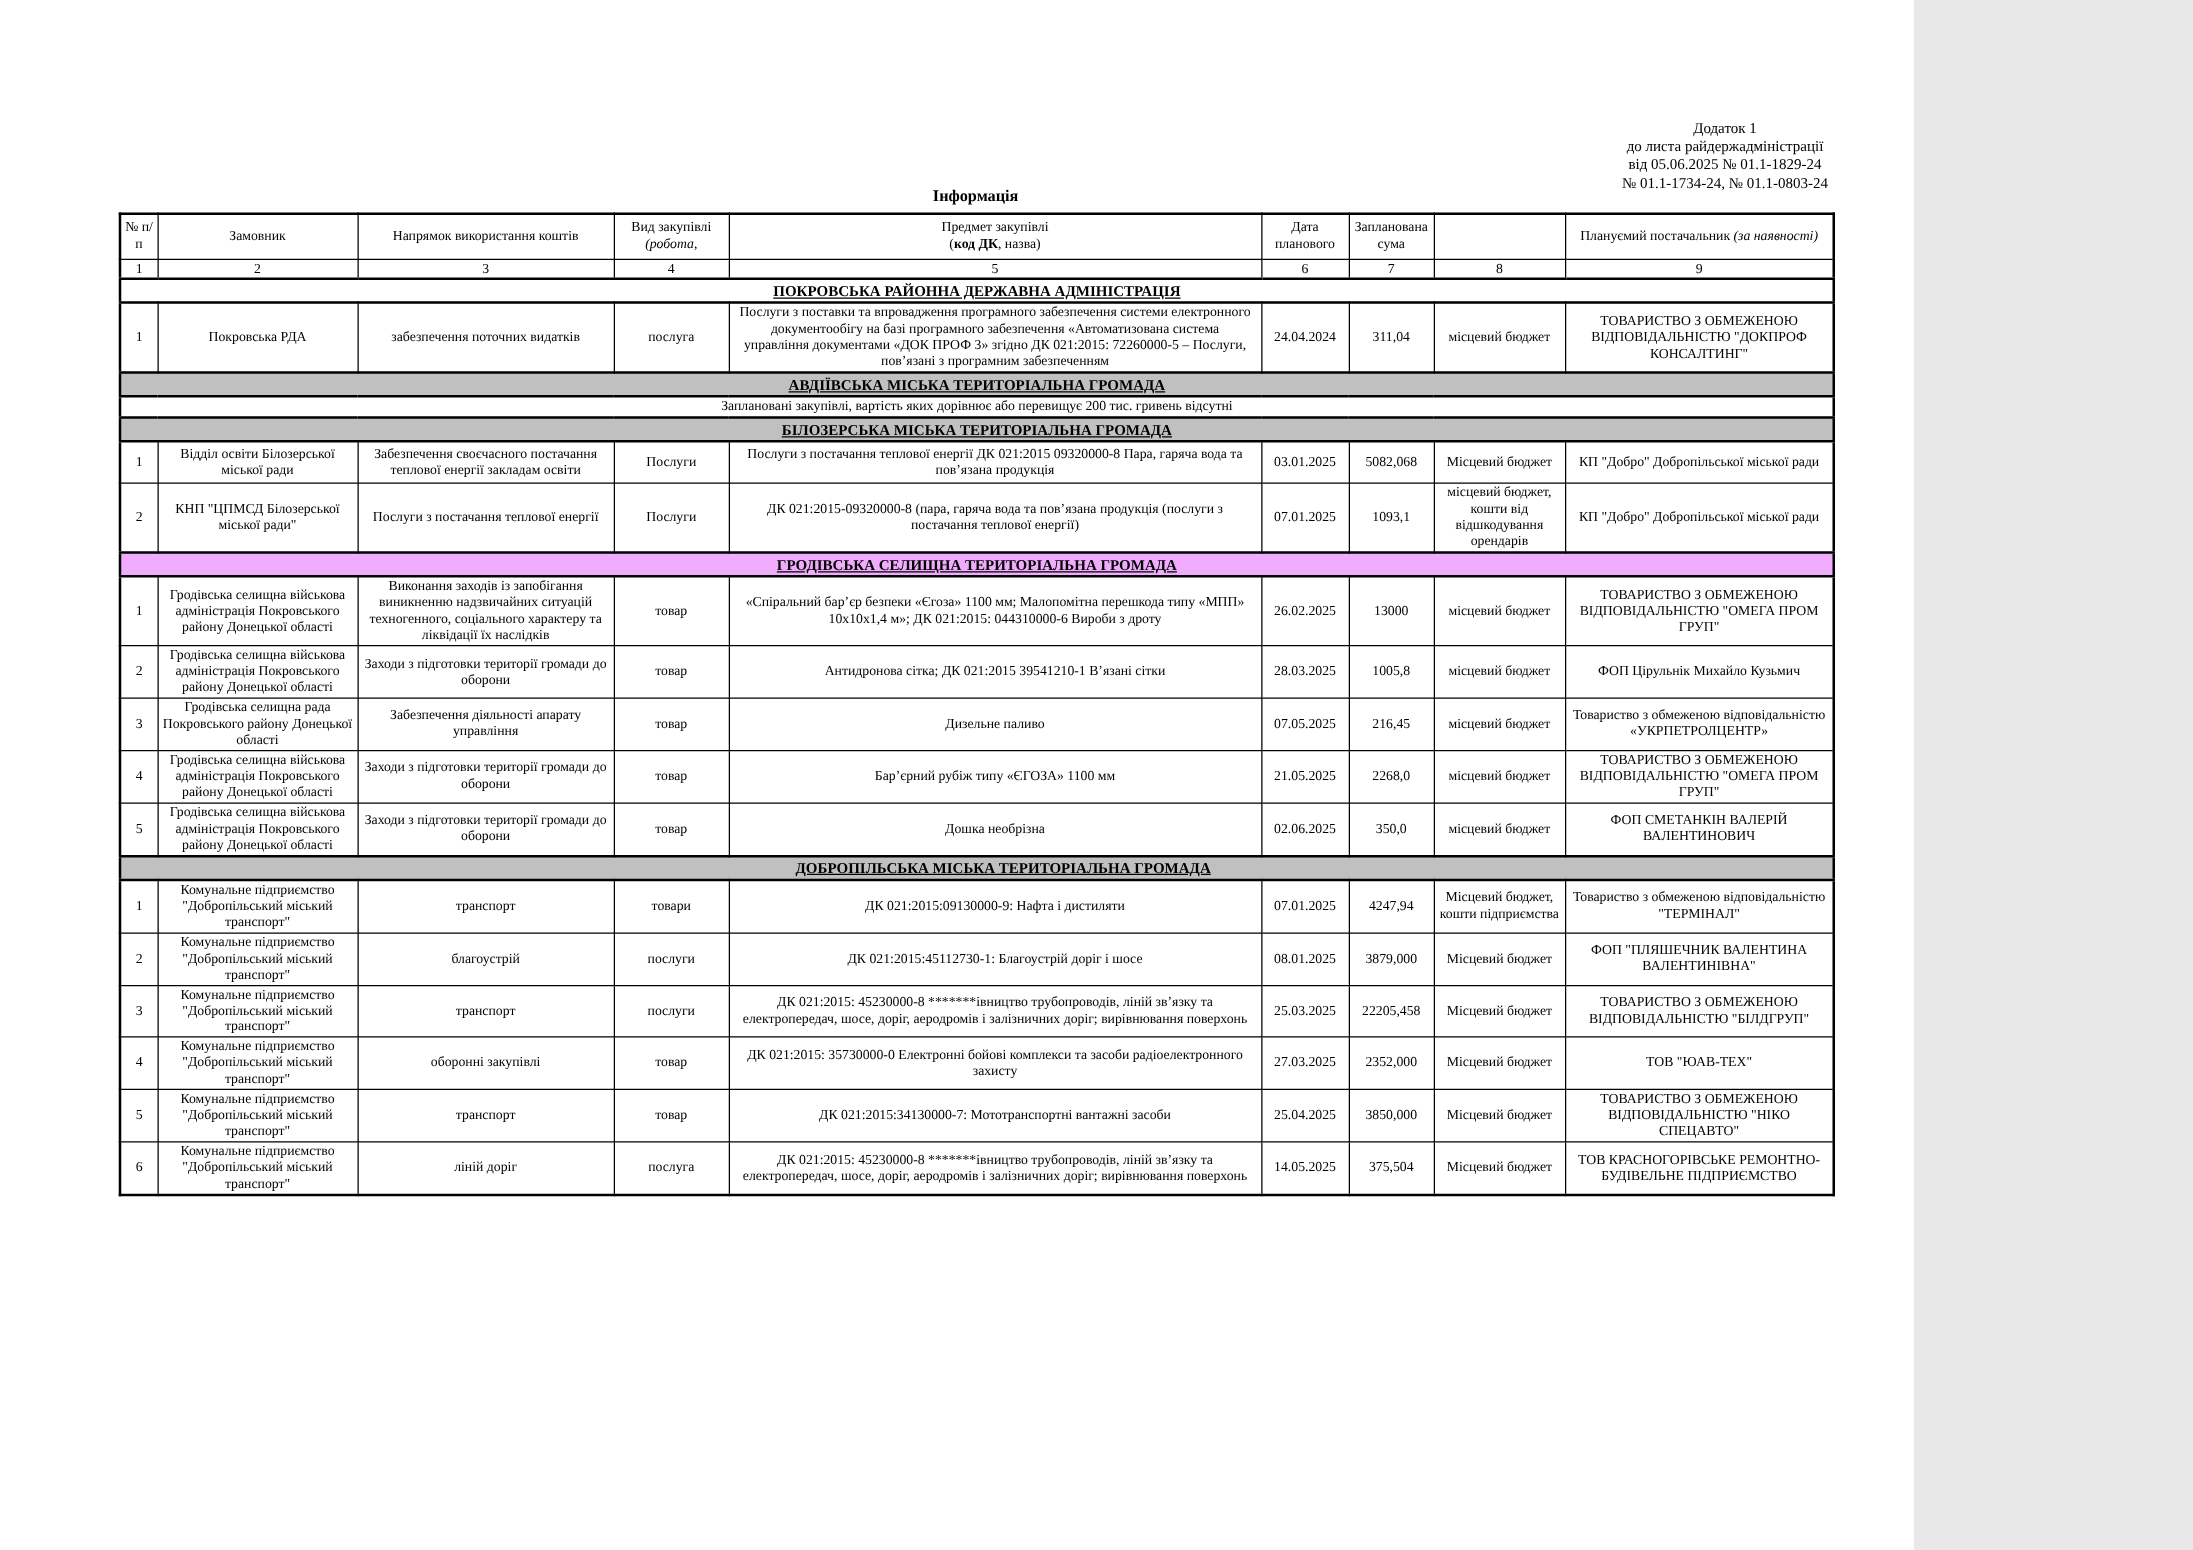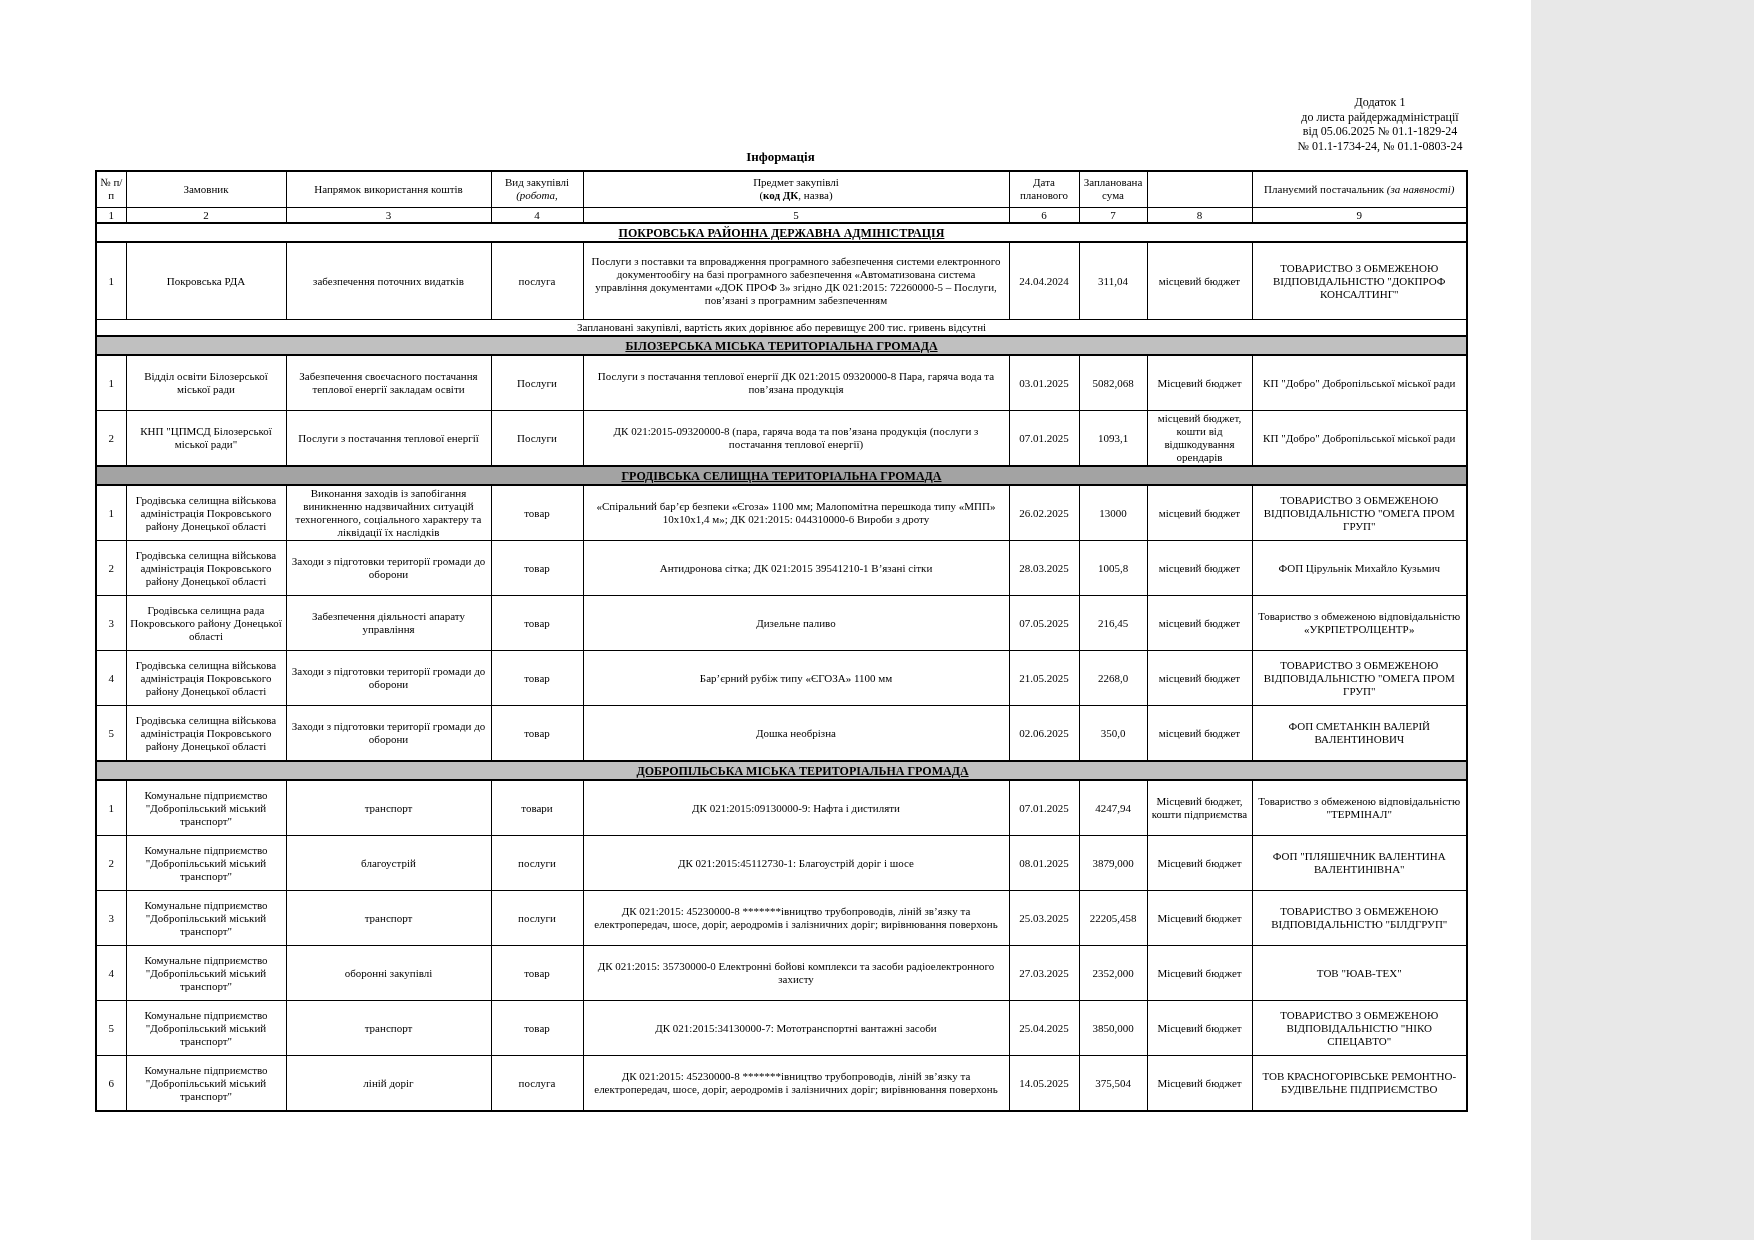--- a/index.html
+++ b/index.html
@@ -40,21 +40,21 @@
   tr.nums-row{height:16px;}
   tr.nums-row td{border-bottom-width:2px;}
   tr.section-row td{
     font-weight:bold;font-size:12px;height:17px;
     border-top-width:2px;border-bottom-width:2px;
     padding:0 2px;
     text-decoration:underline;
   }
   tr.note-row td{height:15px;padding:0 2px;}
   tr.data-row td{height:30px;}
-  tr.data-row td.c-subject{padding:12px 6px;}
+  tr.data-row td.c-subject{padding:1px 6px;}
 </style>
 </head>
 <body>
 
 <div class="sheet">
 
   <div class="appendix">
     <div>Додаток 1</div>
     <div>до листа райдержадміністрації</div>
     <div>від 05.06.2025 № 01.1-1829-24</div>
@@ -107,20 +107,23 @@
           <td class="c-n">1</td>
           <td class="c-customer">Покровська РДА</td>
           <td class="c-purpose">забезпечення поточних видатків</td>
           <td class="c-kind">послуга</td>
           <td class="c-subject">Послуги з поставки та впровадження програмного забезпечення системи електронного документообігу на базі програмного забезпечення «Автоматизована система управління документами «ДОК ПРОФ 3» згідно ДК 021:2015: 72260000-5 – Послуги, пов’язані з програмним забезпеченням</td>
           <td class="c-date">24.04.2024</td>
           <td class="c-amount">311,04</td>
           <td class="c-budget">місцевий бюджет</td>
           <td class="c-supplier">ТОВАРИСТВО З ОБМЕЖЕНОЮ ВІДПОВІДАЛЬНІСТЮ "ДОКПРОФ КОНСАЛТИНГ"</td>
         </tr>
+        <tr class="section-row">
+          <td colspan="9" style="background: rgb(192, 192, 192);">АВДІЇВСЬКА МІСЬКА ТЕРИТОРІАЛЬНА ГРОМАДА</td>
+        </tr>
         <tr class="note-row">
           <td colspan="9">Заплановані закупівлі, вартість яких дорівнює або перевищує 200 тис. гривень відсутні</td>
         </tr>
         <tr class="section-row">
           <td colspan="9" style="background: rgb(192, 192, 192);">БІЛОЗЕРСЬКА МІСЬКА ТЕРИТОРІАЛЬНА ГРОМАДА</td>
         </tr>
         <tr class="data-row">
           <td class="c-n">1</td>
           <td class="c-customer">Відділ освіти Білозерської міської ради</td>
           <td class="c-purpose">Забезпечення своєчасного постачання теплової енергії  закладам освіти</td>
@@ -136,21 +139,21 @@
           <td class="c-customer">КНП "ЦПМСД Білозерської міської ради"</td>
           <td class="c-purpose">Послуги з постачання теплової енергії</td>
           <td class="c-kind">Послуги</td>
           <td class="c-subject">ДК 021:2015-09320000-8 (пара, гаряча вода та пов’язана продукція (послуги з постачання теплової енергії)</td>
           <td class="c-date">07.01.2025</td>
           <td class="c-amount">1093,1</td>
           <td class="c-budget">місцевий бюджет, кошти від відшкодування орендарів</td>
           <td class="c-supplier">КП "Добро" Добропільської міської ради</td>
         </tr>
         <tr class="section-row">
-          <td colspan="9" style="background: #a3a3a3;">ГРОДІВСЬКА СЕЛИЩНА ТЕРИТОРІАЛЬНА ГРОМАДА</td>
+          <td colspan="9" style="background: #f0abfc;">ГРОДІВСЬКА СЕЛИЩНА ТЕРИТОРІАЛЬНА ГРОМАДА</td>
         </tr>
         <tr class="data-row">
           <td class="c-n">1</td>
           <td class="c-customer">Гродівська селищна військова адміністрація Покровського району Донецької області</td>
           <td class="c-purpose">Виконання заходів із запобігання виникненню надзвичайних ситуацій техногенного, соціального характеру та ліквідації їх наслідків</td>
           <td class="c-kind">товар</td>
           <td class="c-subject">«Спіральний бар’єр безпеки «Єгоза» 1100 мм; Малопомітна перешкода типу «МПП» 10х10х1,4 м»; ДК 021:2015: 044310000-6 Вироби з дроту</td>
           <td class="c-date">26.02.2025</td>
           <td class="c-amount">13000</td>
           <td class="c-budget">місцевий бюджет</td>

